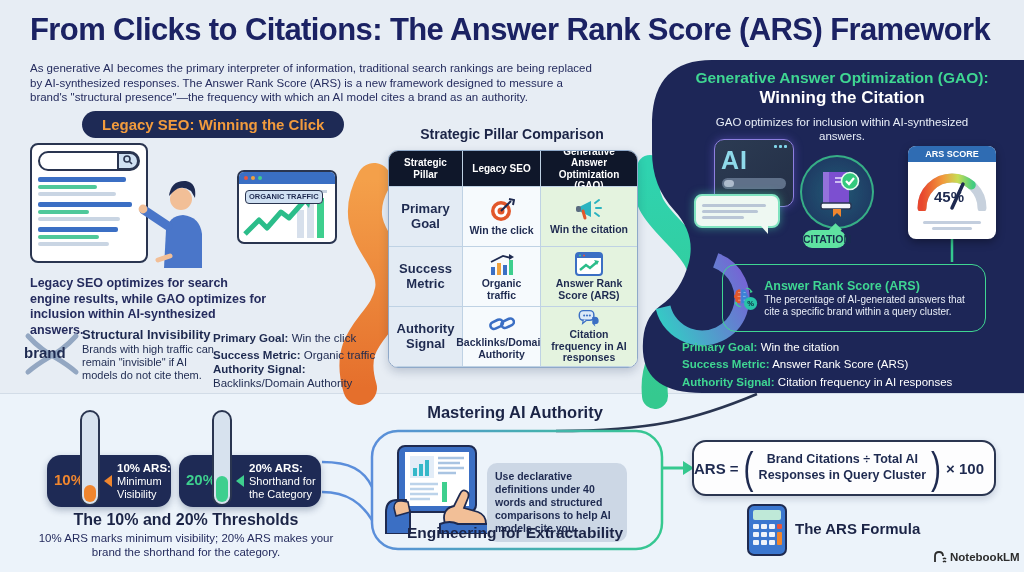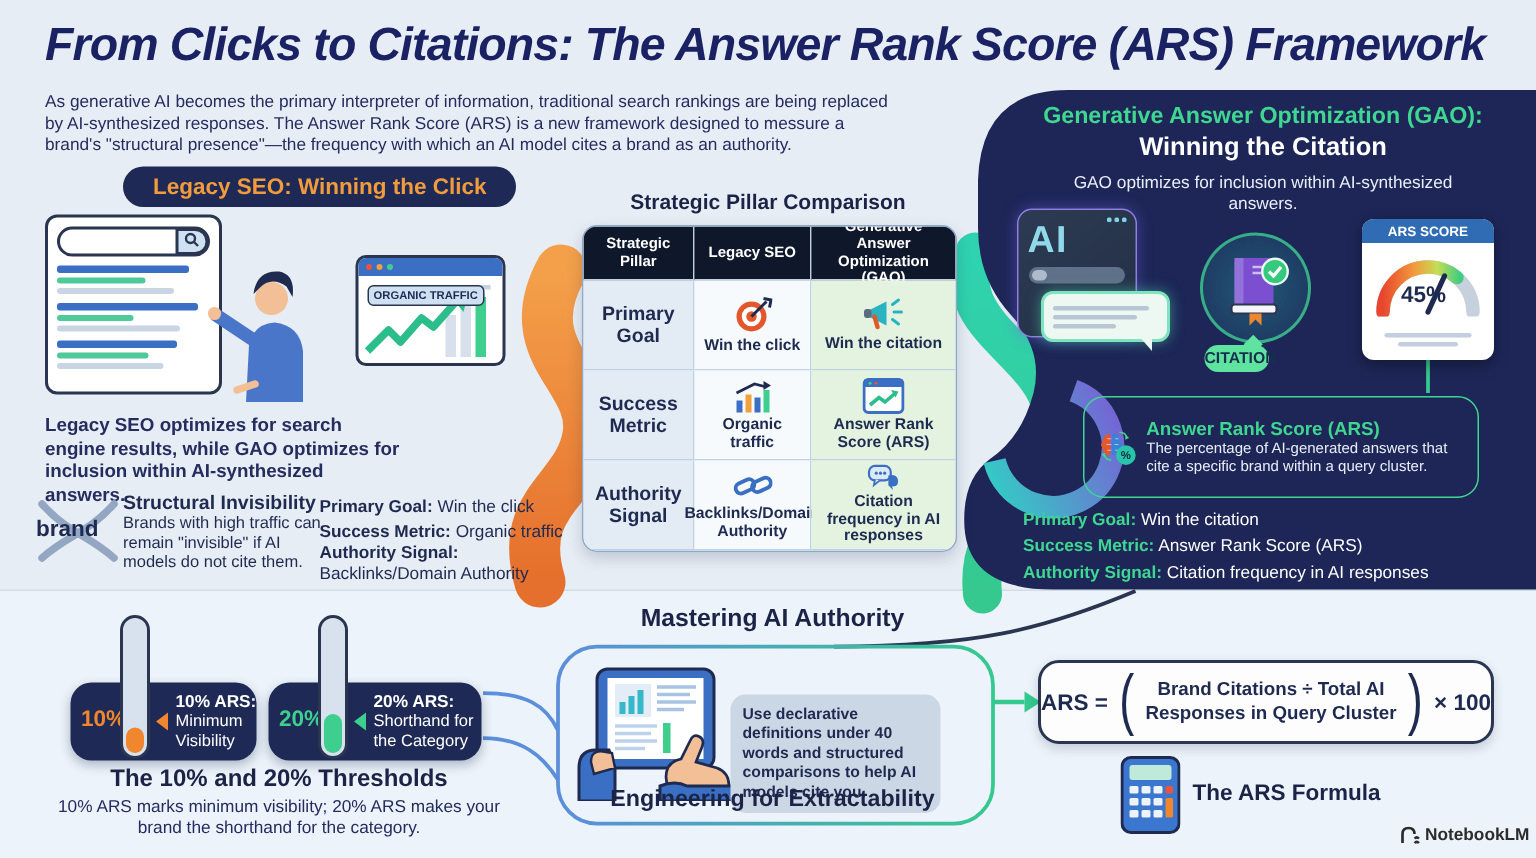--- a/index.html
+++ b/index.html
@@ -1,21 +1,21 @@
 <!DOCTYPE html>
 <html><head>
 <meta charset="utf-8">
 <style>
   html,body{margin:0;padding:0;background:#cfd8e2;}
   .canvas{position:relative;width:1024px;height:572px;overflow:hidden;
     background:#e7edf4;font-family:"Liberation Sans",sans-serif;color:#1e2a50;}
   .abs{position:absolute;}
   
   .main-title{left:30px;top:12px;width:980px;font-size:31px;font-weight:800;
-    letter-spacing:-0.6px;color:#1b2263;font-style:italic;}
+    letter-spacing:-0.6px;color:#1b2263;}
   .intro{left:30px;top:61px;width:566px;font-size:11.5px;line-height:1.28;
     font-weight:500;color:#252c5e;}
   .legacy-badge{left:82px;top:111px;background:#1e2a55;color:#f29b3d;
     font-size:15px;font-weight:800;padding:5px 20px;border-radius:17px;}
   
   .search-card{left:30px;top:143px;width:118px;height:120px;background:#fff;
     border:2px solid #2a3550;border-radius:8px;padding:6px;box-sizing:border-box;}
   .search-bar{height:16px;border:2px solid #2a3550;border-radius:10px;background:#fff;
     position:relative;margin-bottom:6px;}
   .search-btn{position:absolute;right:-1px;top:-1px;width:18px;height:14px;
@@ -59,21 +59,21 @@
   .pt-val{height:60px;background:#f6fafd;font-size:10.5px;font-weight:600;line-height:1.12;}
   .pt-gao{background:#e4f3df;}
   .pt-val svg{margin-bottom:2px;}
   
   .gao-title1{left:664px;top:69px;width:356px;text-align:center;font-size:15.5px;
     font-weight:800;color:#3fd692;}
   .gao-title2{left:664px;top:88px;width:356px;text-align:center;font-size:17px;
     font-weight:800;color:#fff;}
   .gao-sub{left:712px;top:115px;width:260px;text-align:center;font-size:11.5px;
     color:#e8eef8;line-height:1.25;font-weight:500;}
-  .ai-panel{left:678px;top:139px;width:80px;height:86px;border-radius:10px;
+  .ai-panel{left:714px;top:139px;width:80px;height:68px;border-radius:10px;
     background:linear-gradient(140deg,#2c3b53,#232f46);border:1.5px solid #8e7fe0;
     box-shadow:0 0 10px rgba(120,100,230,.45);box-sizing:border-box;padding:6px;}
   .ai-word{font-size:25px;font-weight:800;color:#8fd9ea;letter-spacing:1px;}
   .ai-dots{position:absolute;right:6px;top:5px;display:flex;gap:2px;}
   .ai-dots i{width:3px;height:3px;background:#7fd4e8;border-radius:1px;}
   .ai-searchpill{position:absolute;left:7px;right:7px;top:38px;height:11px;
     background:#5f7089;border-radius:6px;}
   .ai-searchpill::before{content:"";position:absolute;left:2px;top:2px;width:10px;height:7px;
     background:#aebbcd;border-radius:4px;}
   .ai-bubble{left:694px;top:194px;width:86px;height:34px;background:#eef8f2;
@@ -128,21 +128,21 @@
     font-weight:500;line-height:1.25;color:#252c5e;}
   .mast-heading{left:390px;top:403px;width:250px;text-align:center;font-size:16.5px;
     font-weight:800;color:#1b2446;}
   .bubble-card{left:487px;top:447px;width:140px;background:#ccd7e5;border-radius:10px;
     padding:7px 8px;box-sizing:border-box;font-size:10.5px;font-weight:600;
     line-height:1.24;color:#1e2a50;margin-top:16px;}
   .eng-heading{left:390px;top:524px;width:250px;text-align:center;font-size:15.5px;
     font-weight:800;color:#1b2446;}
   .formula-box{left:692px;top:440px;width:304px;height:56px;background:#fdfdfe;
     border:2px solid #2a3550;border-radius:14px;box-shadow:0 3px 7px rgba(20,40,80,.18);
-    display:flex;align-items:center;justify-content:space-between;gap:5px;box-sizing:border-box;}
+    display:flex;align-items:center;justify-content:flex-start;gap:5px;box-sizing:border-box;}
   .f-lhs,.f-mult{font-size:15px;font-weight:800;color:#1e2a50;}
   .f-paren{font-size:30px;font-weight:400;color:#1e2a50;transform:scaleY(1.5);line-height:1;}
   .f-frac{text-align:center;font-size:12.5px;font-weight:800;line-height:1.25;color:#1e2a50;}
   .formula-caption{left:795px;top:520px;font-size:15px;font-weight:800;color:#1b2446;}
   .notebooklm{left:933px;top:551px;display:flex;align-items:center;gap:3px;
     font-size:11.5px;font-weight:700;color:#2c2c2c;}
   .bg{left:0;top:0;}
   .z2{z-index:2;}
 </style>
 </head>

